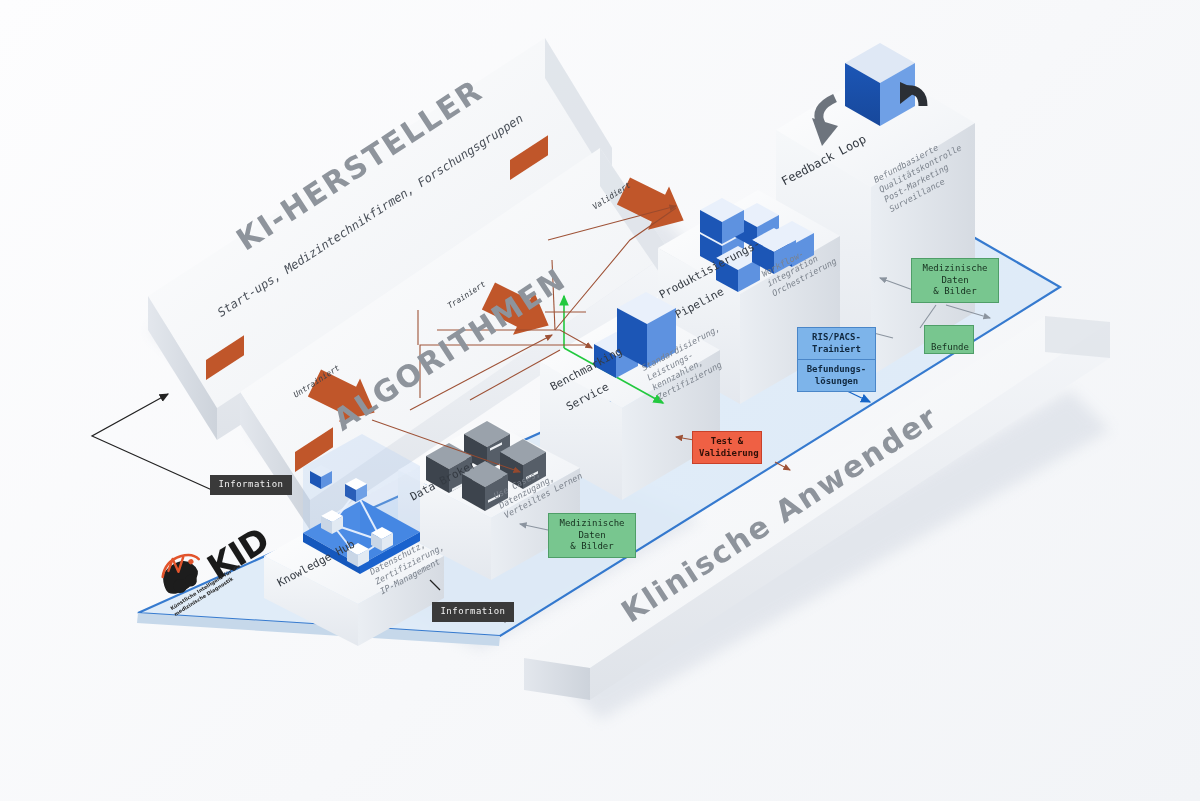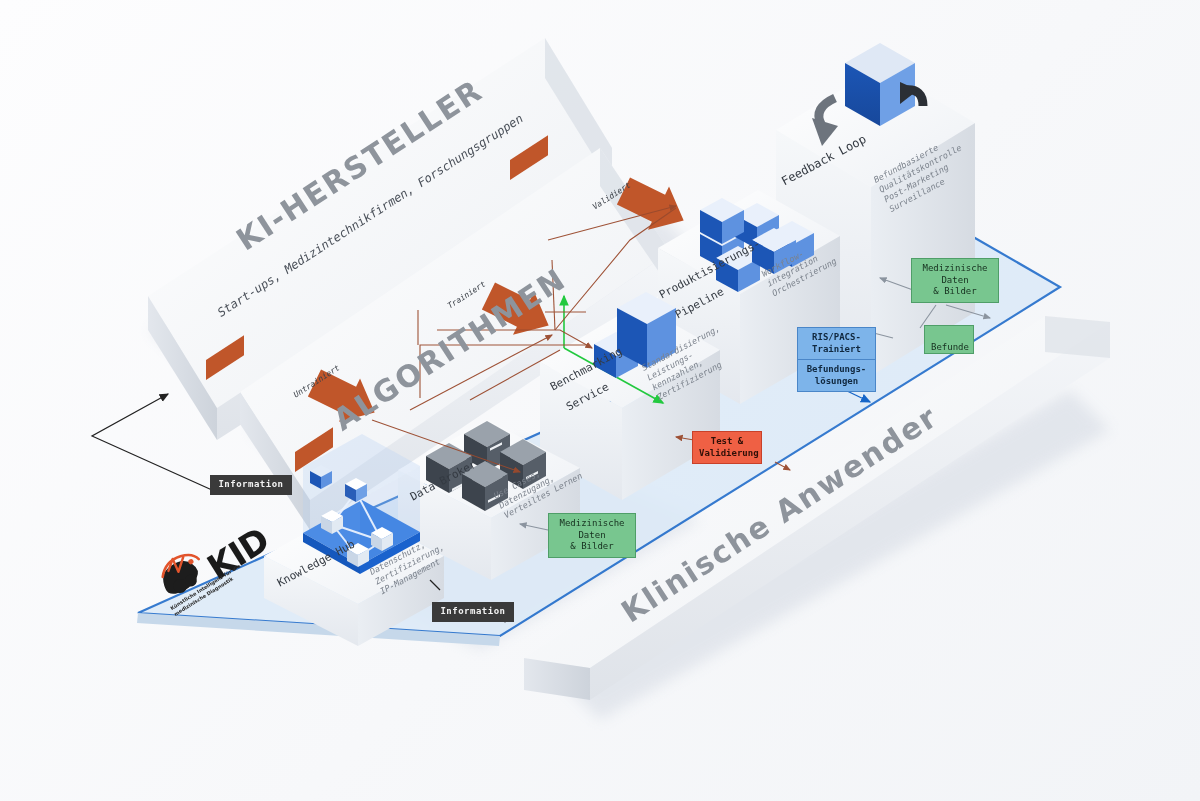--- a/index.html
+++ b/index.html
@@ -22,21 +22,21 @@
   .flowlbl{font-family:"DejaVu Sans Mono","Liberation Mono",monospace;
            color:#3b4048;font-style:italic;font-size:8px;}
 
   
   .badge{position:absolute;box-sizing:border-box;text-align:center;
          font-family:"DejaVu Sans Mono","Liberation Mono",monospace;
          font-size:9px;line-height:11.5px;padding:4px 6px;}
   .badge.green{background:#78c68f;border:1px solid #4f9e68;color:#16301f;font-weight:normal;}
   .badge.red{background:#ef6044;border:1px solid #c8412a;color:#301008;font-weight:bold;}
   .badge.blue{background:#7db4ea;border:1px solid #4a86c8;color:#10283f;font-weight:bold;}
-  .badge.dark{background:#3a3a3a;color:#f2f2f2;font-weight:bold;letter-spacing:.5px;}
+  .badge.dark{background:#3a3a3a;color:#f2f2f2;font-weight:normal;letter-spacing:.5px;}
   .badge .divline{height:1px;background:#4a86c8;margin:4px -6px;}
   .badge .b1,.badge .b2{display:block;}
 
   
   #kid-logo{position:absolute;left:143px;top:568px;width:130px;height:76px;
             transform:rotate(-32deg);transform-origin:0 0;}
   #kid-logo .kid-word{position:absolute;left:56px;top:18px;
         font-family:"DejaVu Sans","Liberation Sans",sans-serif;
         font-weight:bold;font-size:34px;color:#1a1a1a;letter-spacing:-1px;}
   #kid-logo .kid-sub{position:absolute;left:2px;top:46px;width:100px;

